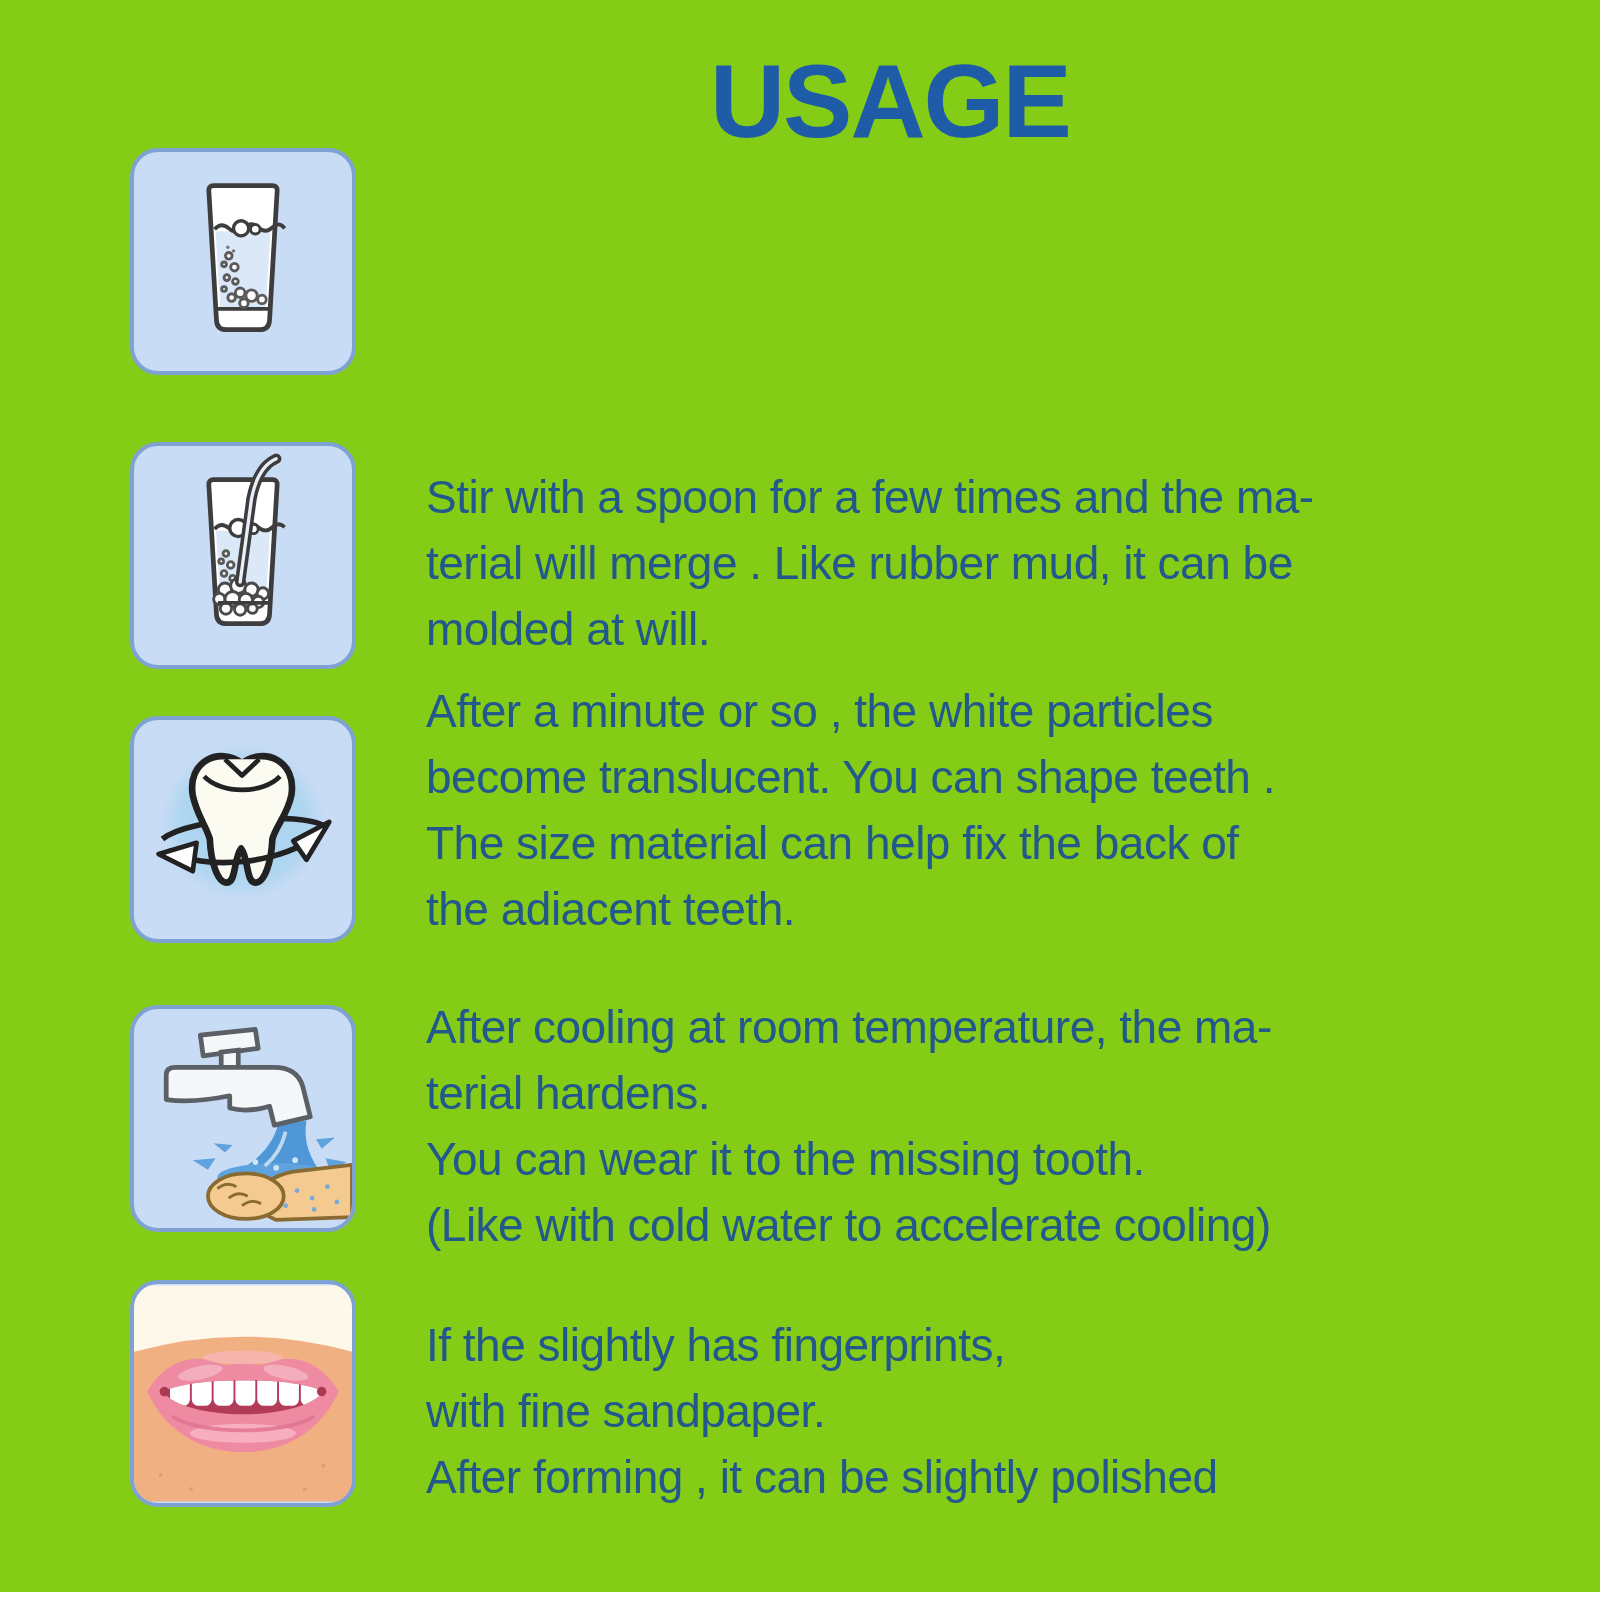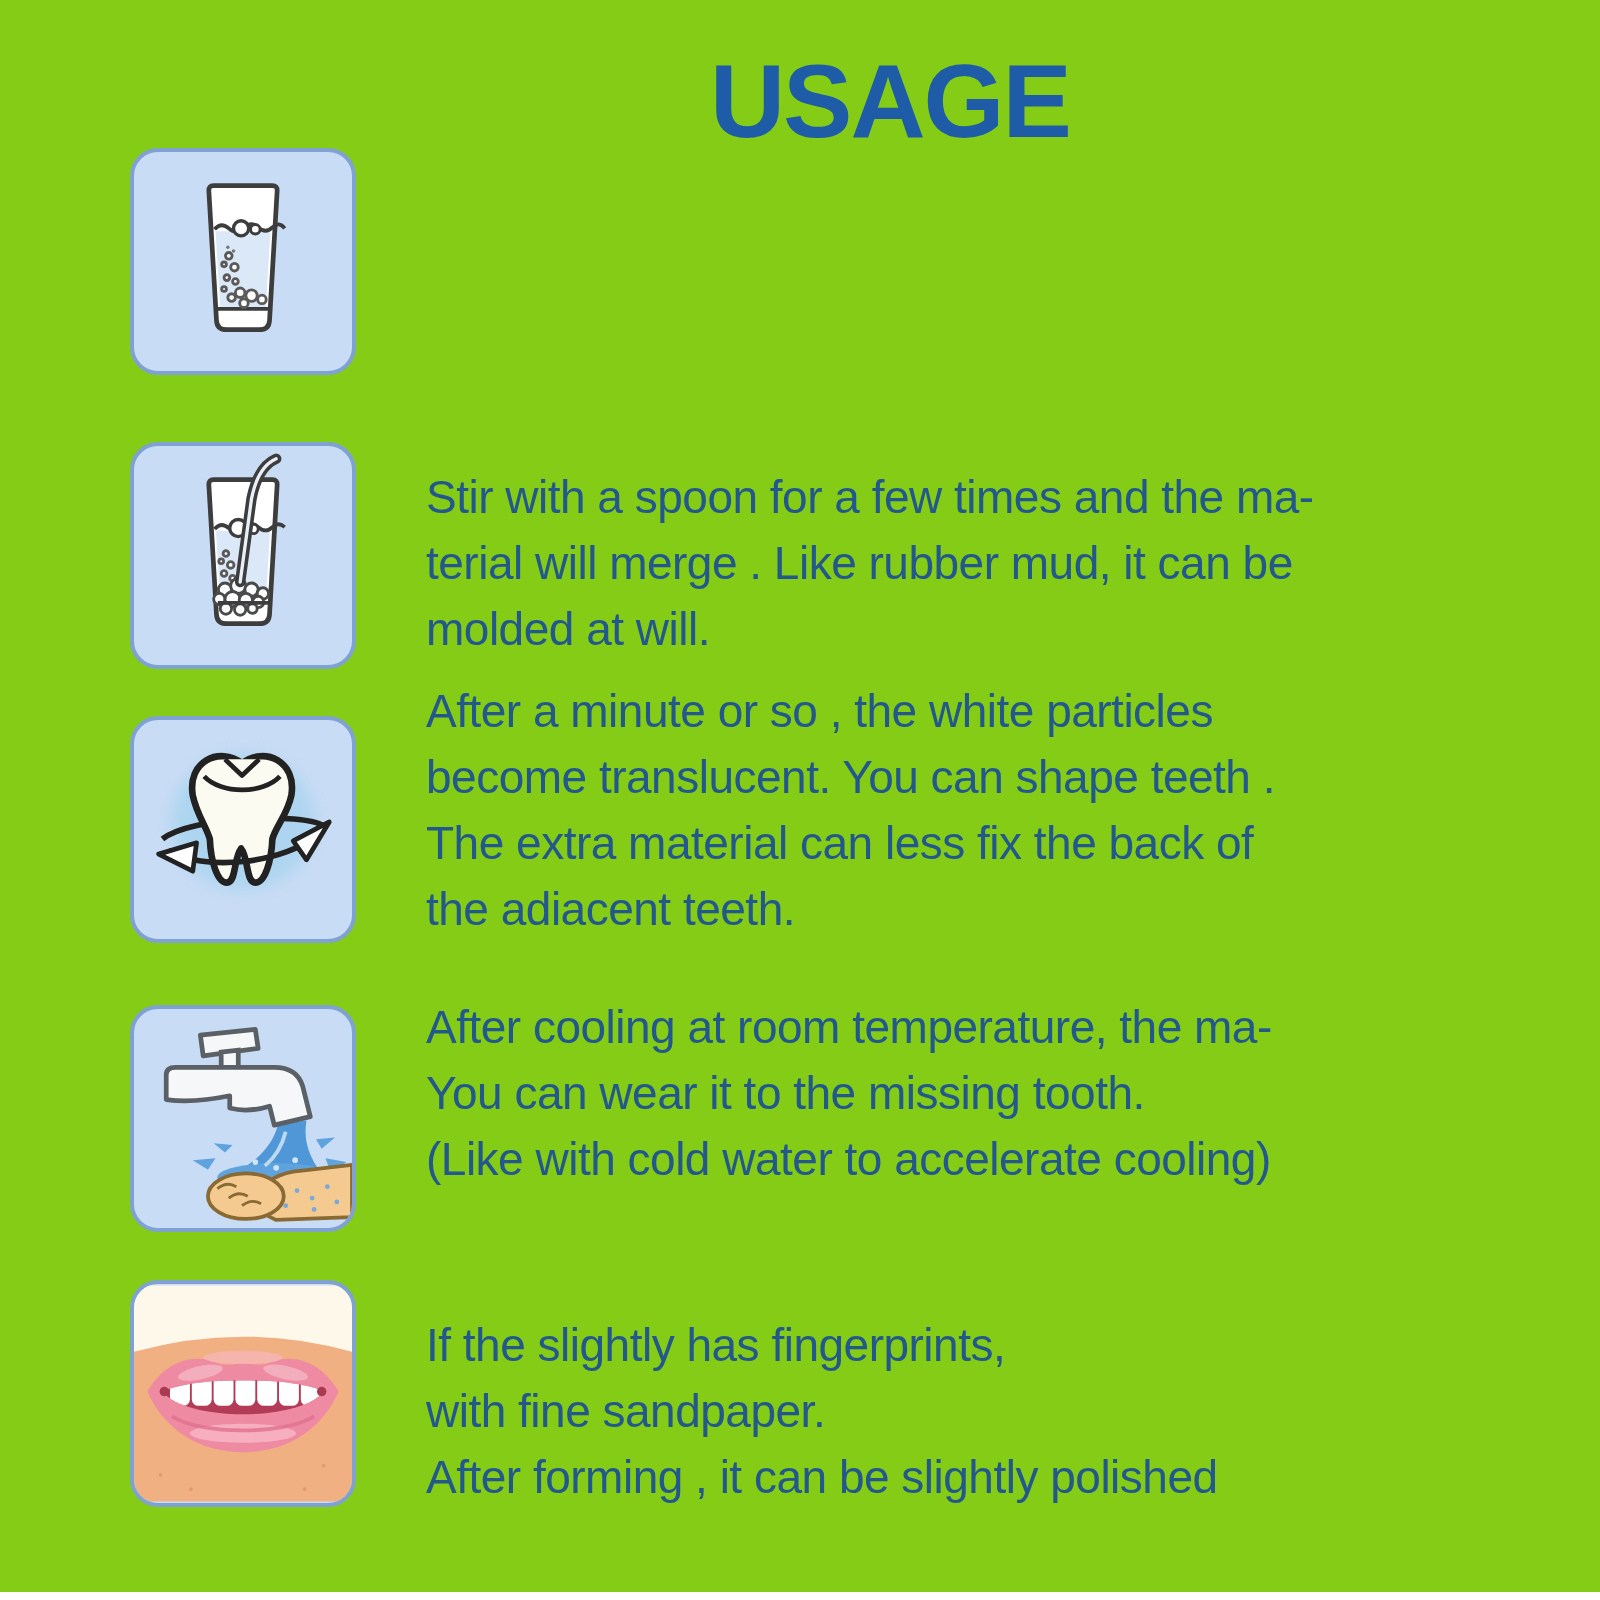--- a/index.html
+++ b/index.html
@@ -188,26 +188,27 @@
 
   <div class="step-text" id="text-2">
     <div>Stir with a spoon for a few times and the ma-</div>
     <div>terial will merge . Like rubber mud, it can be</div>
     <div>molded at will.</div>
   </div>
 
   <div class="step-text" id="text-3">
     <div>After a minute or so , the white particles</div>
     <div>become translucent. You can shape teeth .</div>
-    <div>The extra material can less fix the back of</div>
+    <div>The size material can help fix the back of</div>
     <div>the adiacent teeth.</div>
   </div>
 
   <div class="step-text" id="text-4">
     <div>After cooling at room temperature, the ma-</div>
+    <div>terial hardens.</div>
     <div>You can wear it to the missing tooth.</div>
     <div>(Like with cold water to accelerate cooling)</div>
   </div>
 
   <div class="step-text" id="text-5">
     <div>If the slightly has fingerprints,</div>
     <div>with fine sandpaper.</div>
     <div>After forming , it can be slightly polished</div>
   </div>
 

